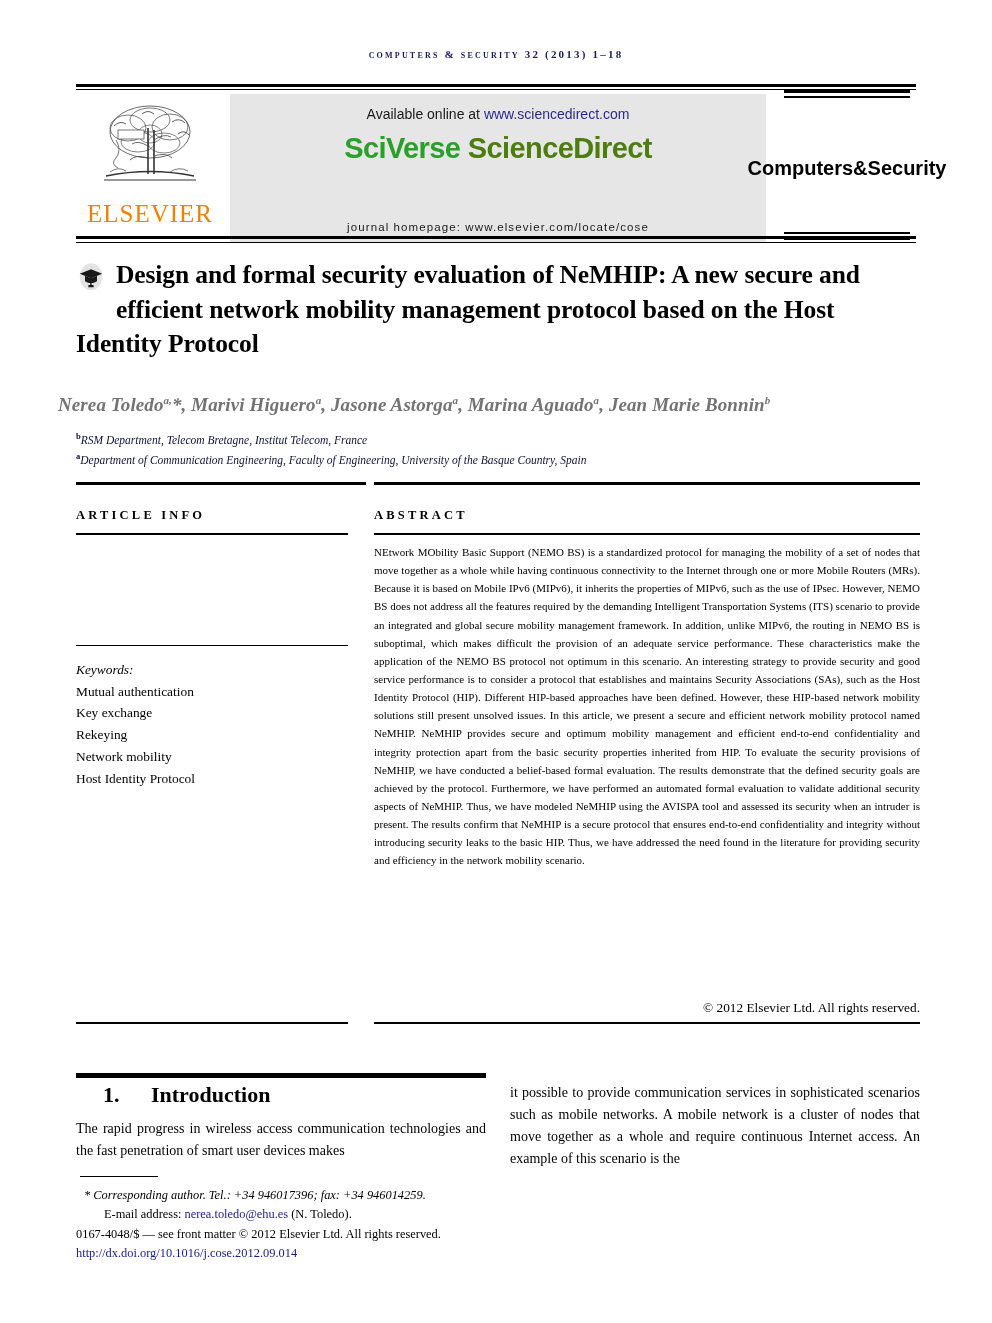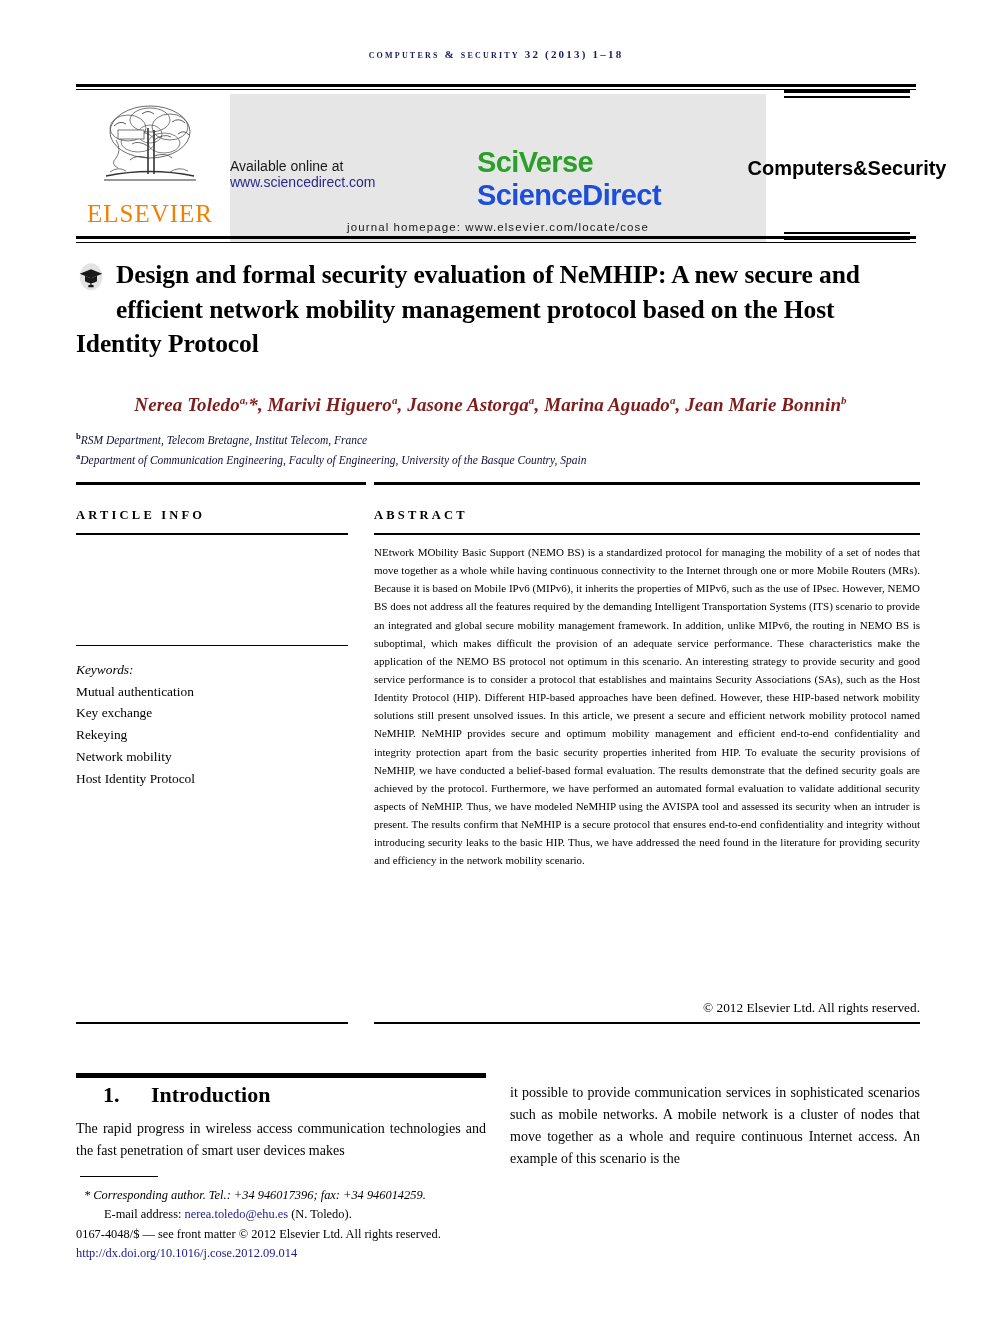--- a/index.html
+++ b/index.html
@@ -93,40 +93,40 @@
     margin-top: 1px;
     line-height: 1;
   }
 
   .banner {
     flex: 1 1 auto;
     background: #e6e6e6;
     margin: 0 12px 0 6px;
     position: relative;
     display: flex;
-    flex-direction: row;
+    flex-direction: column;
     align-items: center;
     box-sizing: border-box;
     padding-top: 12px;
   }
   .banner-avail {
     font-family: "Liberation Sans", "DejaVu Sans", sans-serif;
     font-size: 14px;
     color: #1a1a1a;
   }
   .banner-avail .url { color: #2a2a8c; }
   .sciverse {
     margin-top: 10px;
     font-family: "Liberation Sans", "DejaVu Sans", sans-serif;
     font-size: 29px;
     font-weight: bold;
     letter-spacing: -0.6px;
   }
   .sciverse .sci { color: #2aa02a; }
-  .sciverse .sd  { color: #1d4ed8; }
+  .sciverse .sd  { color: #4d7c0f; }
   .banner-home {
     position: absolute;
     bottom: 9px;
     left: 0;
     width: 100%;
     text-align: center;
     font-family: "Liberation Sans", "DejaVu Sans", sans-serif;
     font-size: 11.5px;
     letter-spacing: 1.1px;
     color: #1a1a1a;
@@ -197,29 +197,28 @@
     font-weight: bold;
     line-height: 1.36;
     letter-spacing: -0.1px;
     margin: 0;
   }
 
   
   .authors {
     position: absolute;
     top: 394px;
-    left: 68px;
+    left: 58px;
     width: 845px;
     font-family: "Liberation Serif", "DejaVu Serif", serif;
     font-size: 19px;
     font-style: italic;
     font-weight: bold;
-    color: #7f1d1d;
+    color: #737373;
     letter-spacing: 0.1px;
-    text-align: center;
   }
   .authors sup { font-size: 11px; font-style: italic; }
 
   .affiliations {
     position: absolute;
     top: 430px;
     left: 76px;
     width: 845px;
     font-family: "Liberation Serif", "DejaVu Serif", serif;
     font-size: 11.5px;

